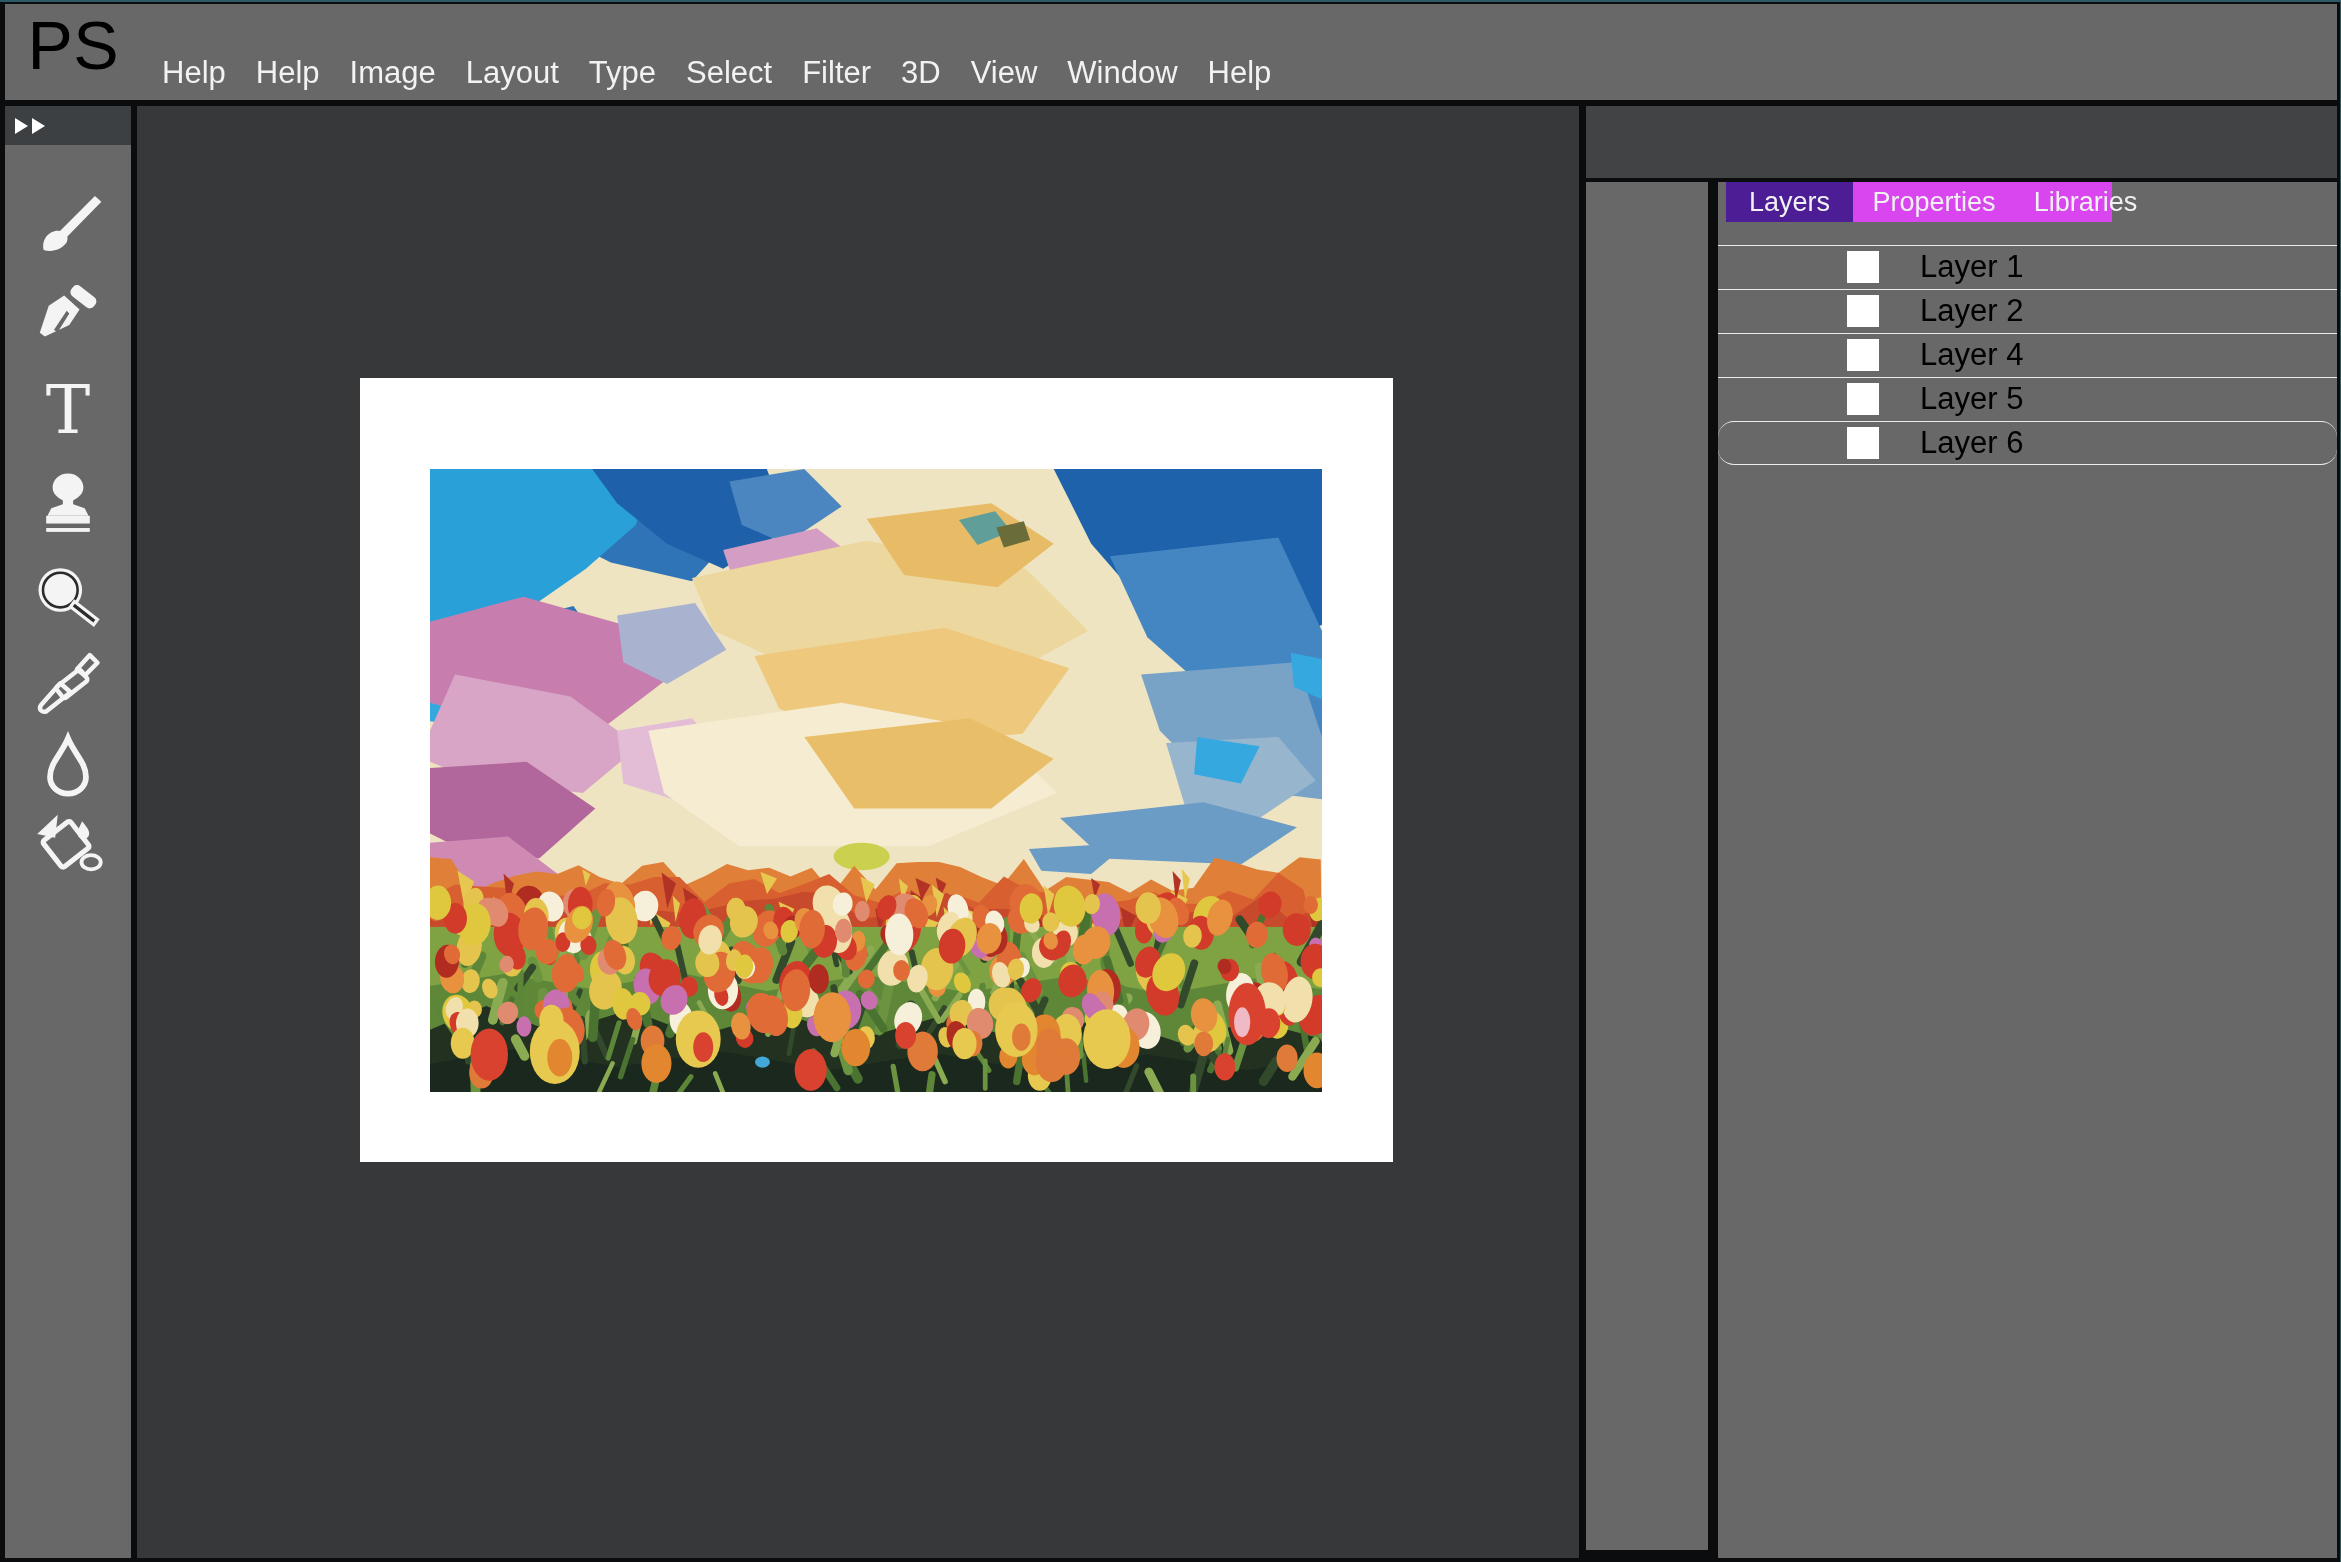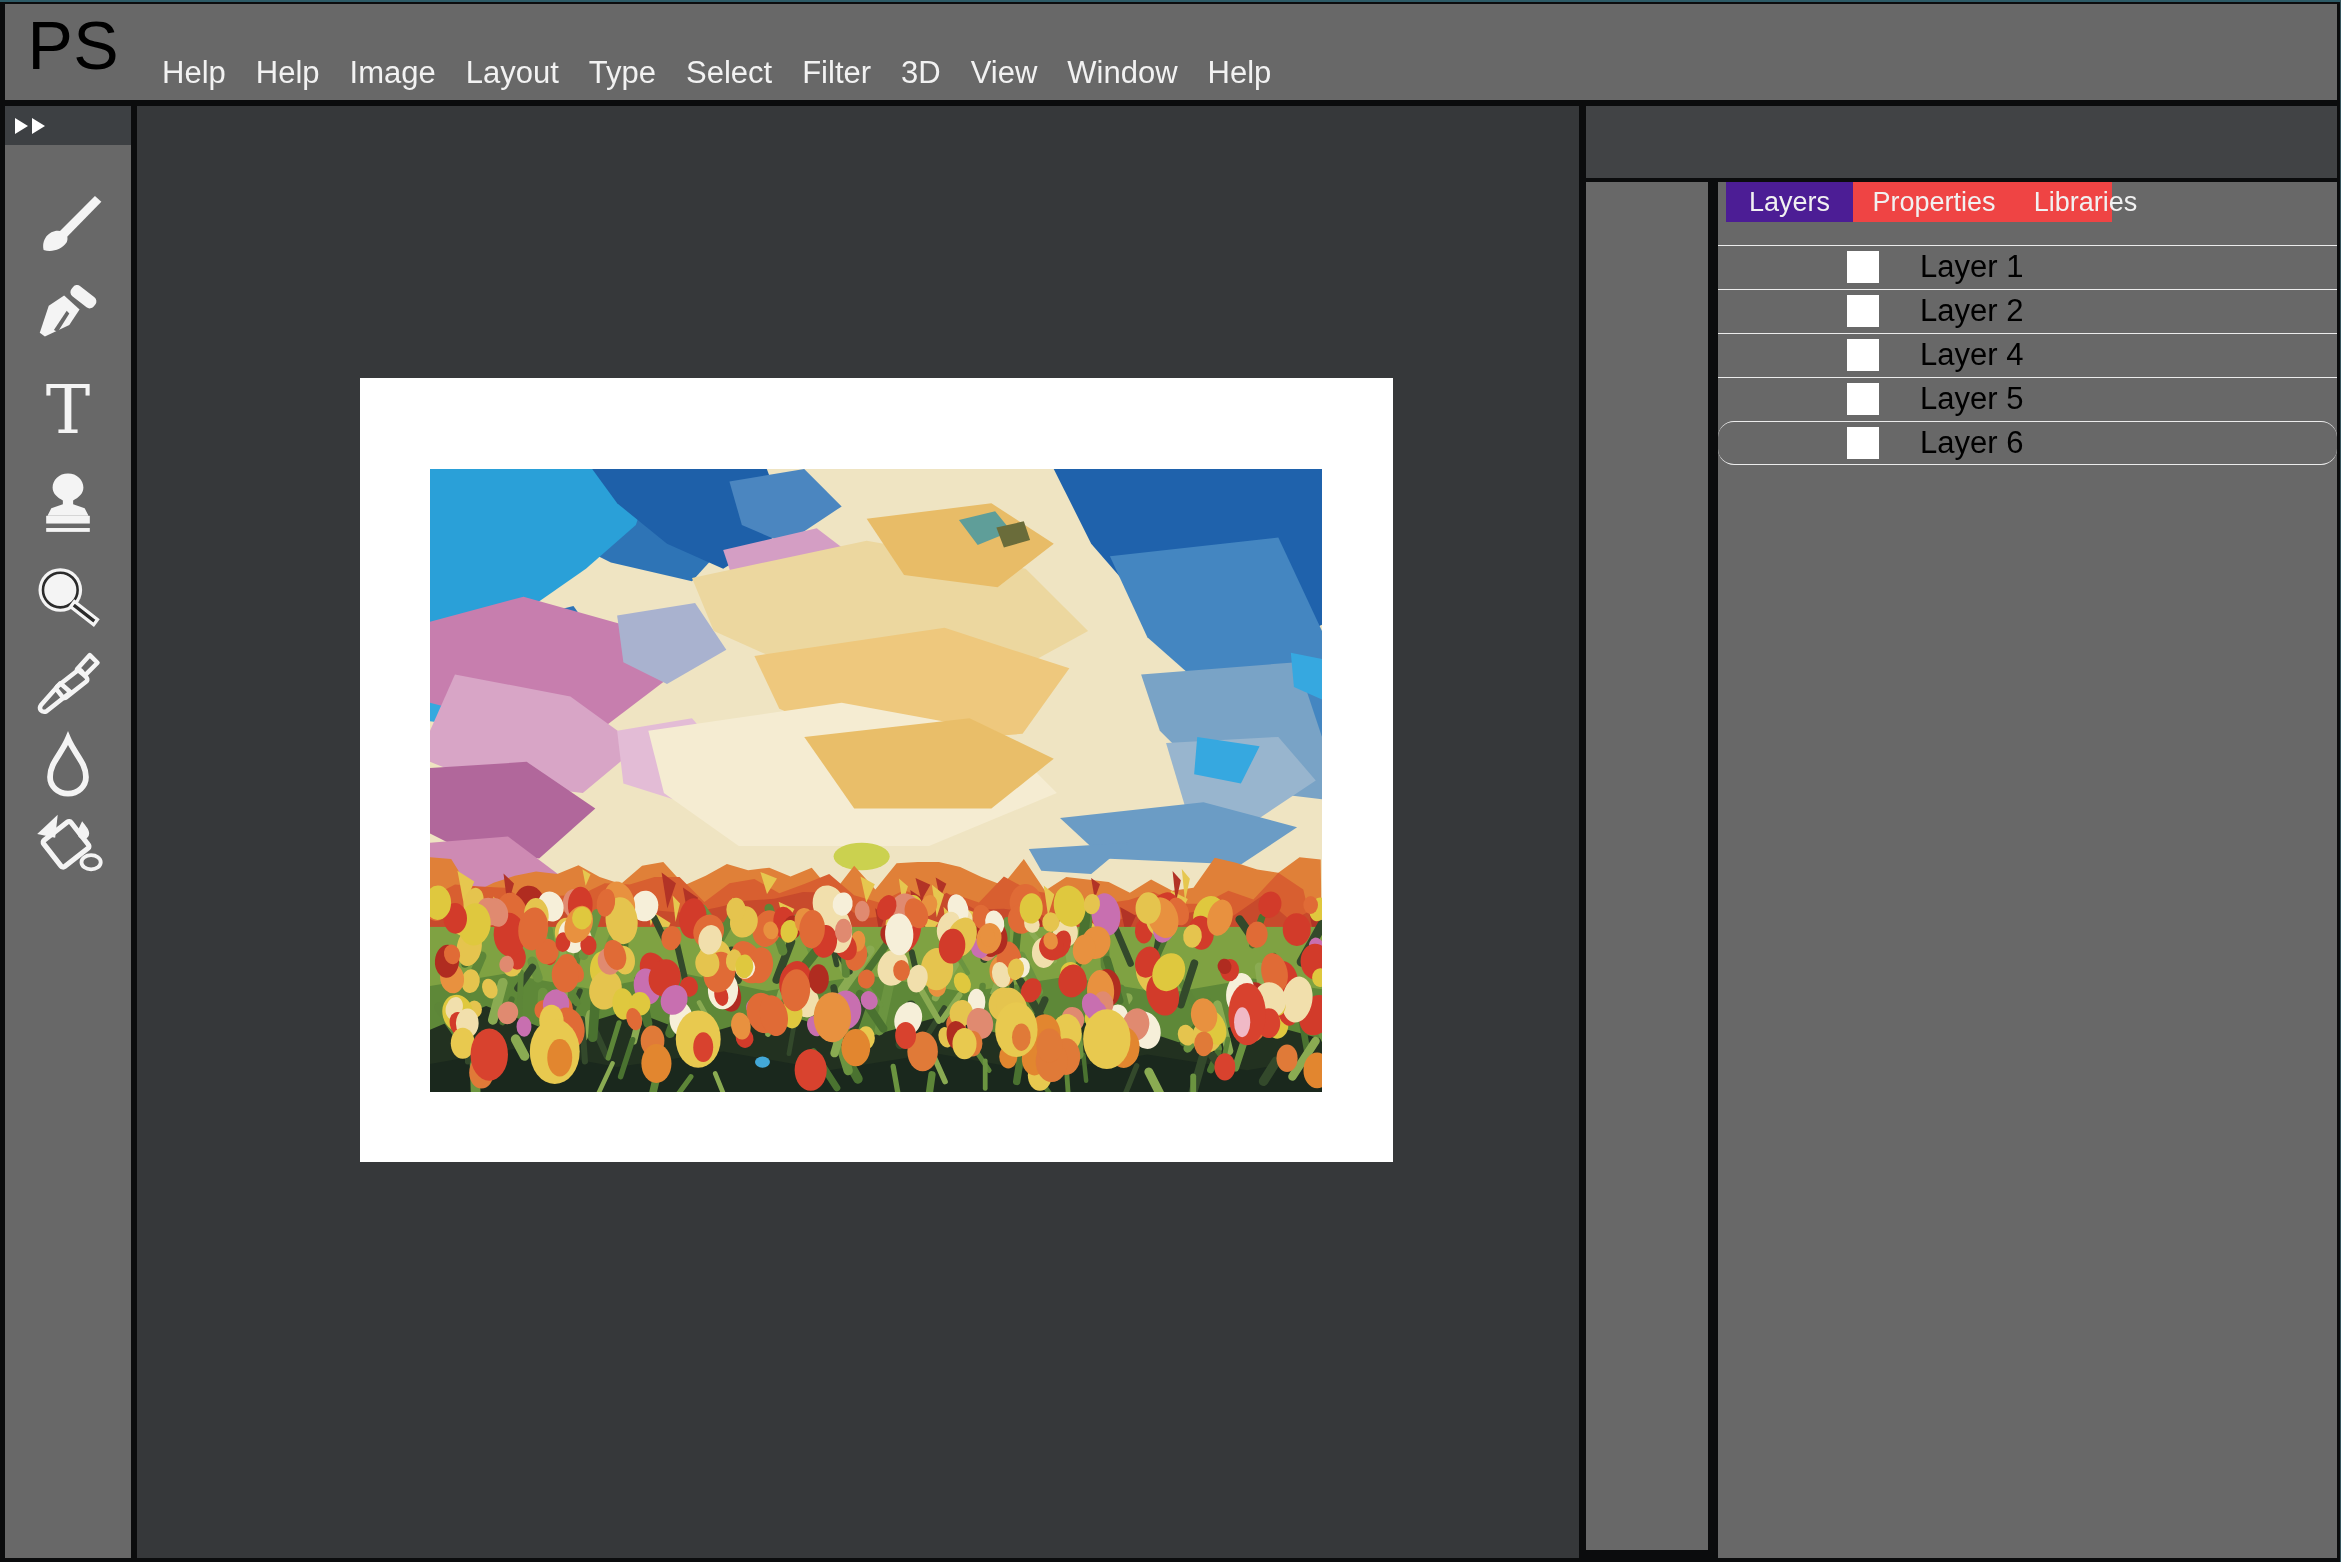--- a/index.html
+++ b/index.html
@@ -68,21 +68,21 @@
   }
   .panel {
     position:absolute; left:1718px; top:182px; width:619px; height:1376px;
     background:#686868;
   }
   .tabs {
     position:absolute; left:8px; top:0; height:40px; display:flex;
   }
   .tab {
     height:100%; display:flex; align-items:center; justify-content:center;
-    font-size:27px; color:#f1f1f1; background:#ef4444; cursor:default;
+    font-size:27px; color:#f1f1f1; background:#d946ef; cursor:default;
   }
   .tab.active { background:#4c1d95; }
   .tab.t1 { width:127px; }
   .tab.t2 { width:162px; }
   .tab.t3 { width:97px;padding-left:44px; }
 
   .layer-list { position:absolute; left:0; top:63px; width:100%; }
   .layer-row {
     position:relative; height:44px; border-top:1.9px solid #ececec;
   }

